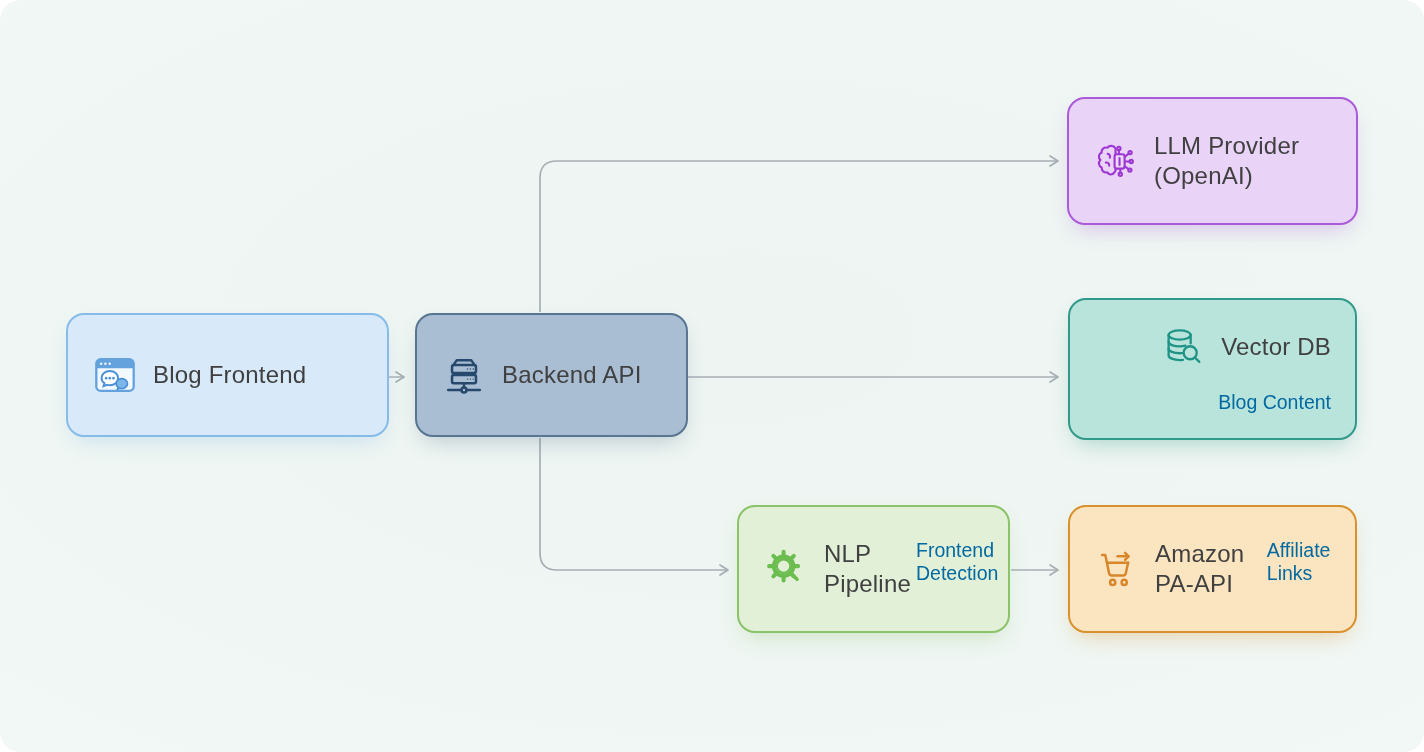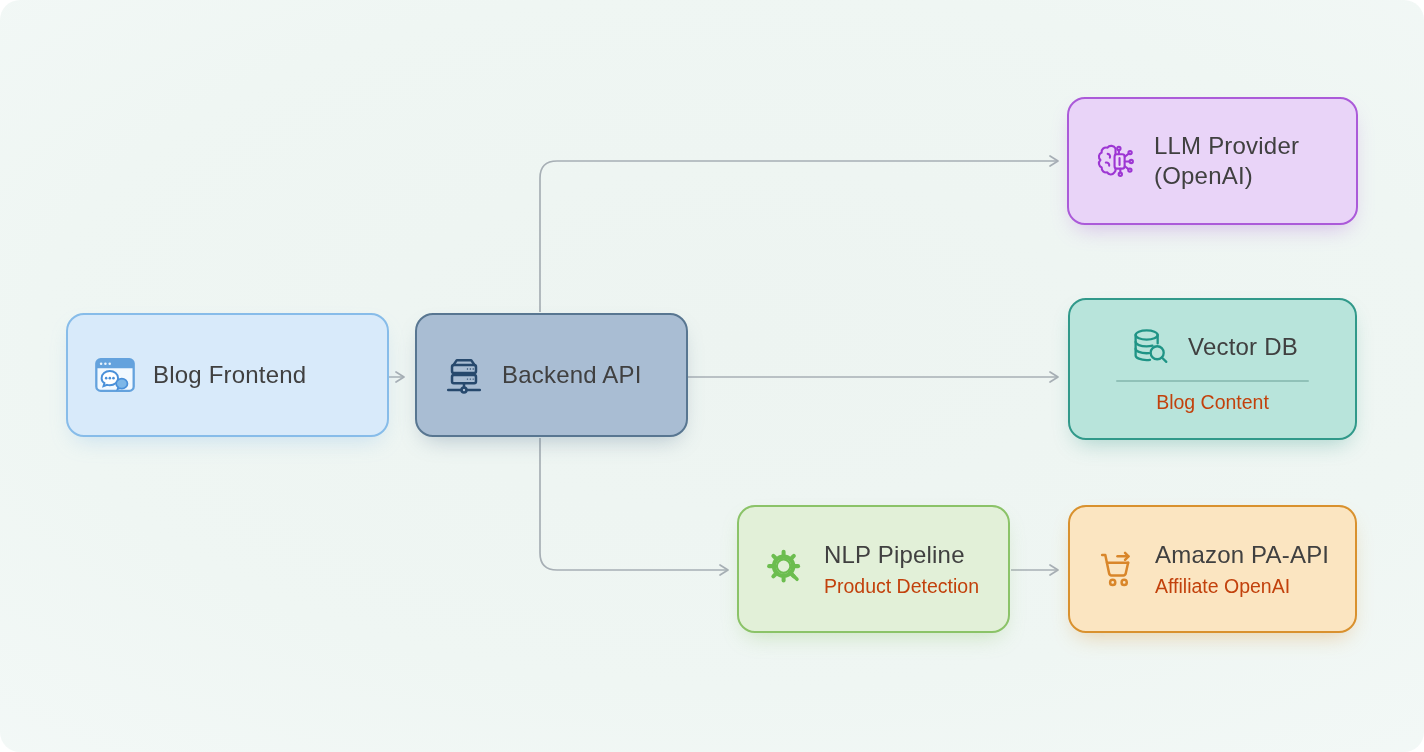--- a/index.html
+++ b/index.html
@@ -27,31 +27,31 @@
     display:flex;
     align-items:center;
     padding:0 18px 0 24px;
     gap:15px;
     color:#131a24;
   }
   .node .icon { width:46px; height:46px; flex:none; }
   .node .icon svg { width:100%; height:100%; display:block; }
 
   .title { font-size:24px; font-weight:500; letter-spacing:.2px; line-height:1.25; color:#404040; }
-  .subtitle { font-size:19.5px; font-weight:400; color:#c2410c; }
+  .subtitle { font-size:19.5px; font-weight:400; color:#0369a1; }
 
   #node-blog    { left:66px;   top:313px; width:323px; height:124px; }
   #node-backend { left:415px;  top:313px; width:273px; height:124px; }
   #node-llm     { left:1067px; top:97px;  width:291px; height:128px; }
   #node-vector  { left:1068px; top:298px; width:289px; height:142px; }
   #node-nlp     { left:737px;  top:505px; width:273px; height:128px; }
   #node-amazon  { left:1068px; top:505px; width:289px; height:128px; }
 
   
-  .node .txt { display:flex; flex-direction:column; gap:5px; }
+  .node .txt { display:flex; flex-direction:row; gap:5px; }
 
   
   .node-split { flex-direction:column; justify-content:center; align-items:stretch; padding:12px 24px; gap:0; }
   .node-split .vrow { display:flex; align-items:center; justify-content:center; gap:15px; }
   .node-split .vdivider { height:1.5px; background:rgba(58,122,112,.32); margin:10px 22px 9px; border-radius:1px; }
   .node-split .subtitle { text-align:center; }
 </style>
 </head>
 <body>
 
@@ -125,21 +125,21 @@
           <circle cx="39.9" cy="24.5" r="1.7"></circle>
         <path d="M33.2 29.5 l3.8 2.9"></path>
           <circle cx="38.5" cy="33.5" r="1.7"></circle>
         <path d="M28.5 32.2 v3.6"></path>
           <circle cx="28.5" cy="37.8" r="1.7"></circle>
       </svg>
     </span>
     <div class="title">LLM Provider (OpenAI)</div>
   </div>
 
-  <div class="node node-split" id="node-vector" style="background: rgb(184, 228, 219); border-color: rgb(49, 153, 138); box-shadow: rgba(49, 153, 138, 0.4) 0px 10px 22px -8px;">
+  <div class="node node-split" id="node-vector" style="background: rgb(184, 228, 219); border-color: rgb(49, 153, 138); box-shadow: rgba(49, 153, 138, 0.4) 0px 10px 22px -8px; align-items: flex-end;">
     <div class="vrow">
       <span class="icon" style="color: rgb(31, 148, 134);">
         <svg viewBox="0 0 48 48" fill="none" stroke="currentColor" stroke-width="2.4" stroke-linecap="round" stroke-linejoin="round">
           <ellipse cx="20.5" cy="11.5" rx="11.5" ry="4.8"></ellipse>
           <path d="M9 11.5 v21.3 c0 2.65 5.15 4.8 11.5 4.8 1.2 0 2.4-.08 3.5-.25"></path>
           <path d="M32 11.5 v8.8"></path>
           <path d="M9 18.6 c0 2.65 5.15 4.8 11.5 4.8 2.2 0 4.3-.26 6.1-.72"></path>
           <path d="M9 25.7 c0 2.65 5.15 4.8 11.5 4.8 .85 0 1.7-.04 2.5-.11"></path>
           <circle cx="31.5" cy="30" r="6.8"></circle>
           <path d="M36.4 34.9 L41 39.5"></path>
@@ -164,34 +164,34 @@
           <path d="M12.8 12.3 L10.8 10.3"></path>
           <path d="M21.5 8.7 V5.9"></path>
           <path d="M30.2 12.3 L32.2 10.3"></path>
         </g>
         <circle cx="21.5" cy="21" r="7" stroke-width="2.2"></circle>
         <path d="M28 27.5 L35.5 34.8" stroke-width="3.6"></path>
       </svg>
     </span>
     <div class="txt">
       <div class="title">NLP Pipeline</div>
-      <div class="subtitle">Product Detection</div>
+      <div class="subtitle">Frontend Detection</div>
     </div>
   </div>
 
   <div class="node" id="node-amazon" style="background: rgb(251, 229, 193); border-color: rgb(217, 145, 46); box-shadow: rgba(217, 145, 46, 0.4) 0px 10px 22px -8px;">
     <span class="icon" style="color: rgb(217, 134, 42);">
       <svg viewBox="0 0 48 48" fill="none" stroke="currentColor" stroke-width="2.6" stroke-linecap="round" stroke-linejoin="round">
         <path d="M8.5 9.5 h3.3 l4 19.3 a2.4 2.4 0 0 0 2.35 1.9 h12.6 a2.4 2.4 0 0 0 2.35-1.9 l2.5-11.4"></path>
         <path d="M13.6 17.4 h22"></path>
         <circle cx="19.5" cy="38" r="2.7"></circle>
         <circle cx="31.5" cy="38" r="2.7"></circle>
         <path d="M24.5 10.8 h11.3"></path>
         <path d="M32.4 7.2 l3.6 3.6 -3.6 3.6"></path>
       </svg>
     </span>
     <div class="txt">
       <div class="title">Amazon PA-API</div>
-      <div class="subtitle">Affiliate OpenAI</div>
+      <div class="subtitle">Affiliate Links</div>
     </div>
   </div>
 
 </div>
 
 </body></html>

